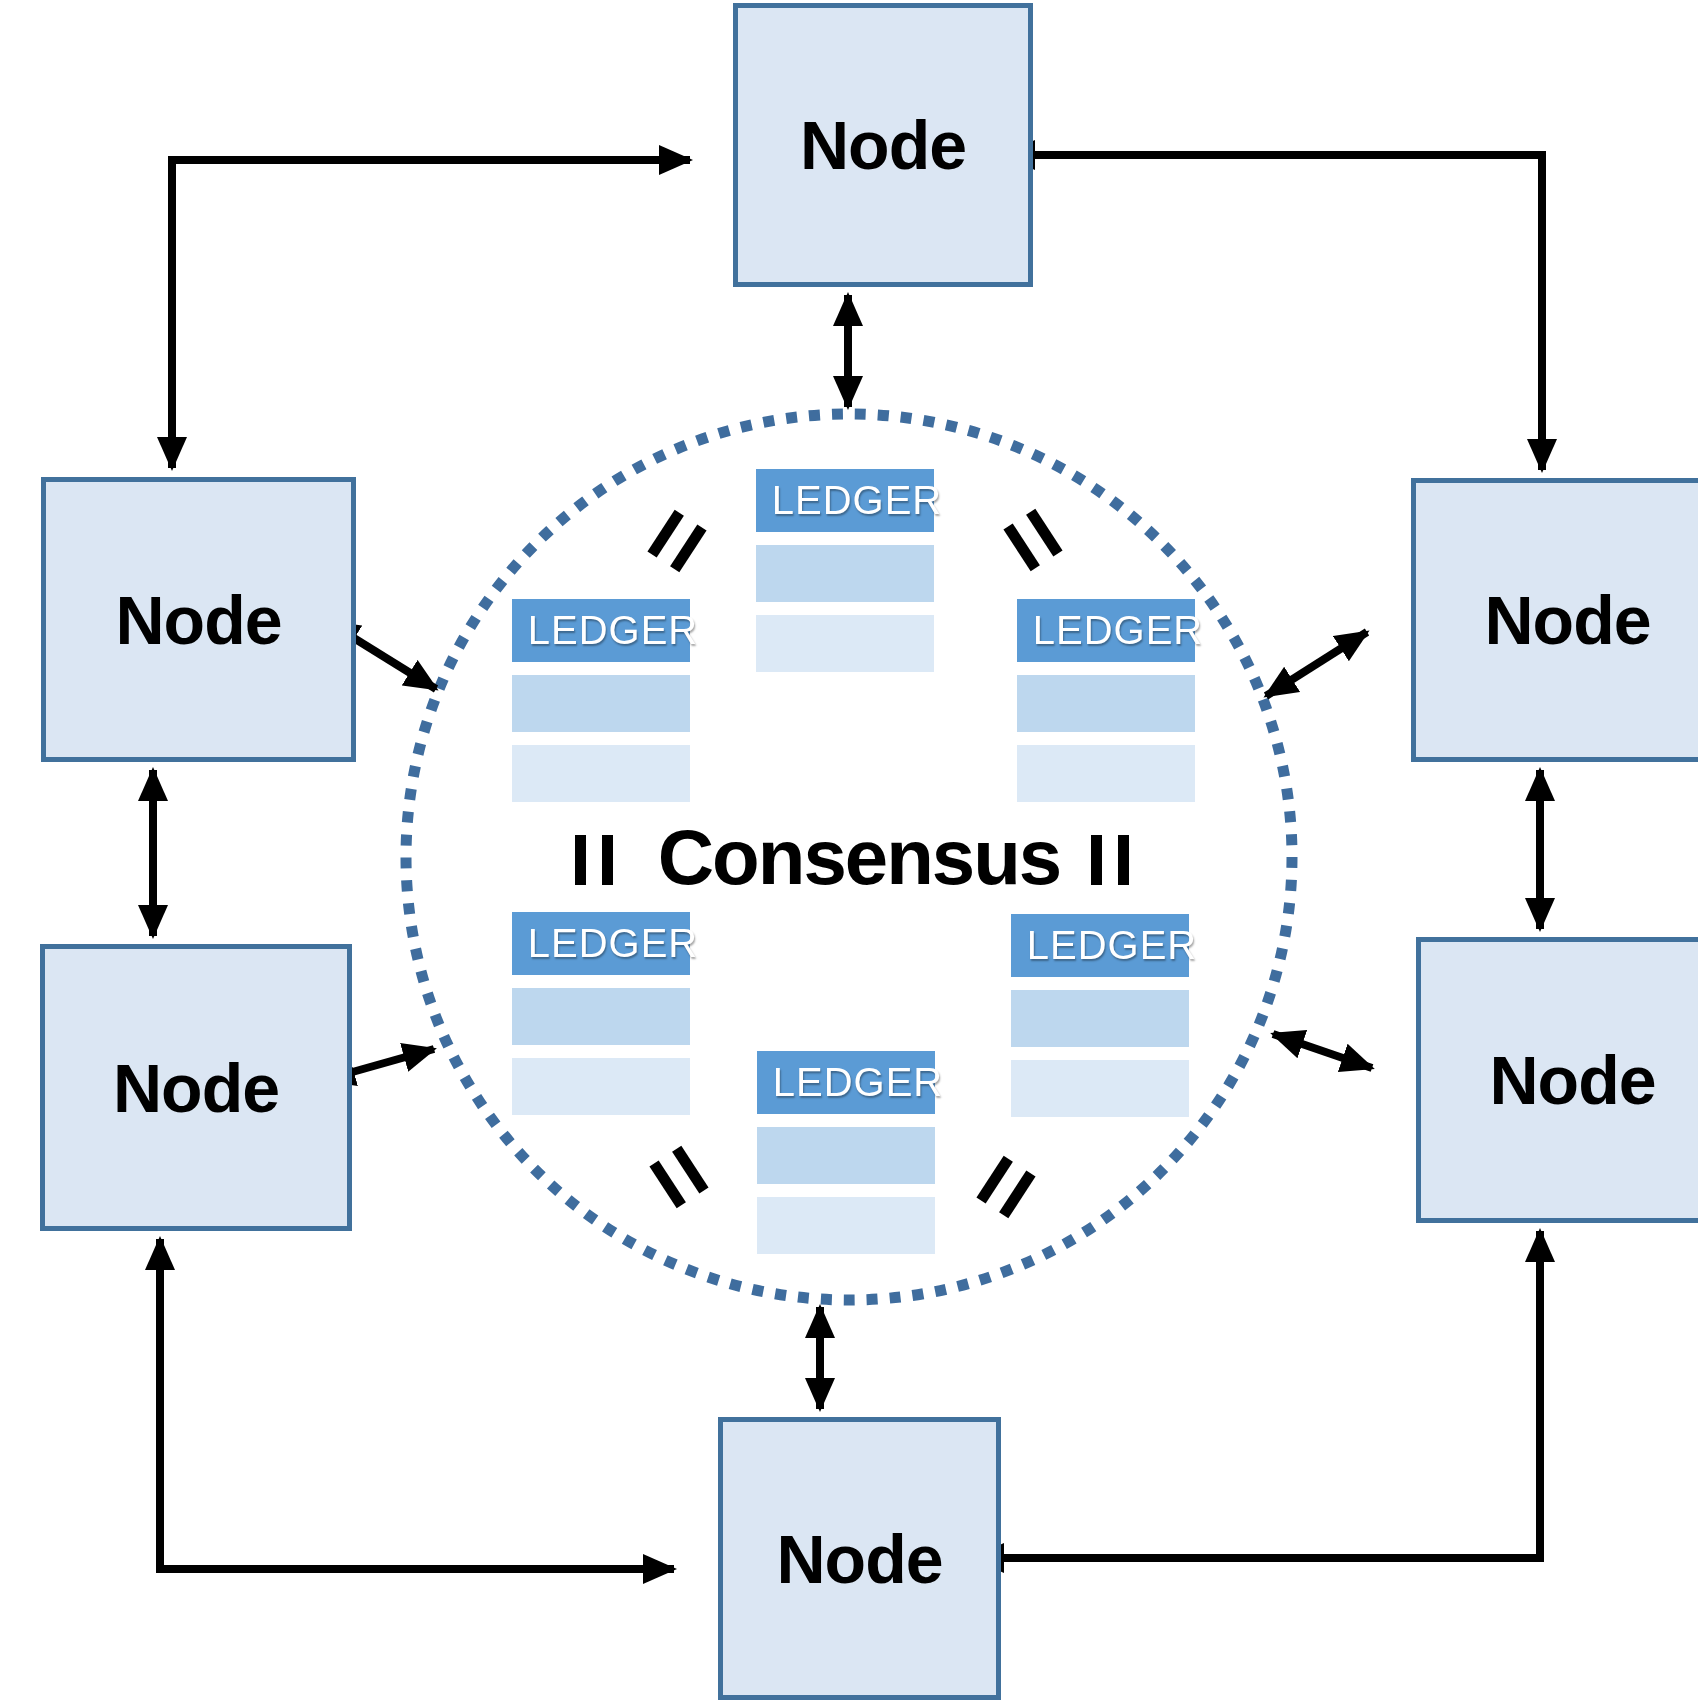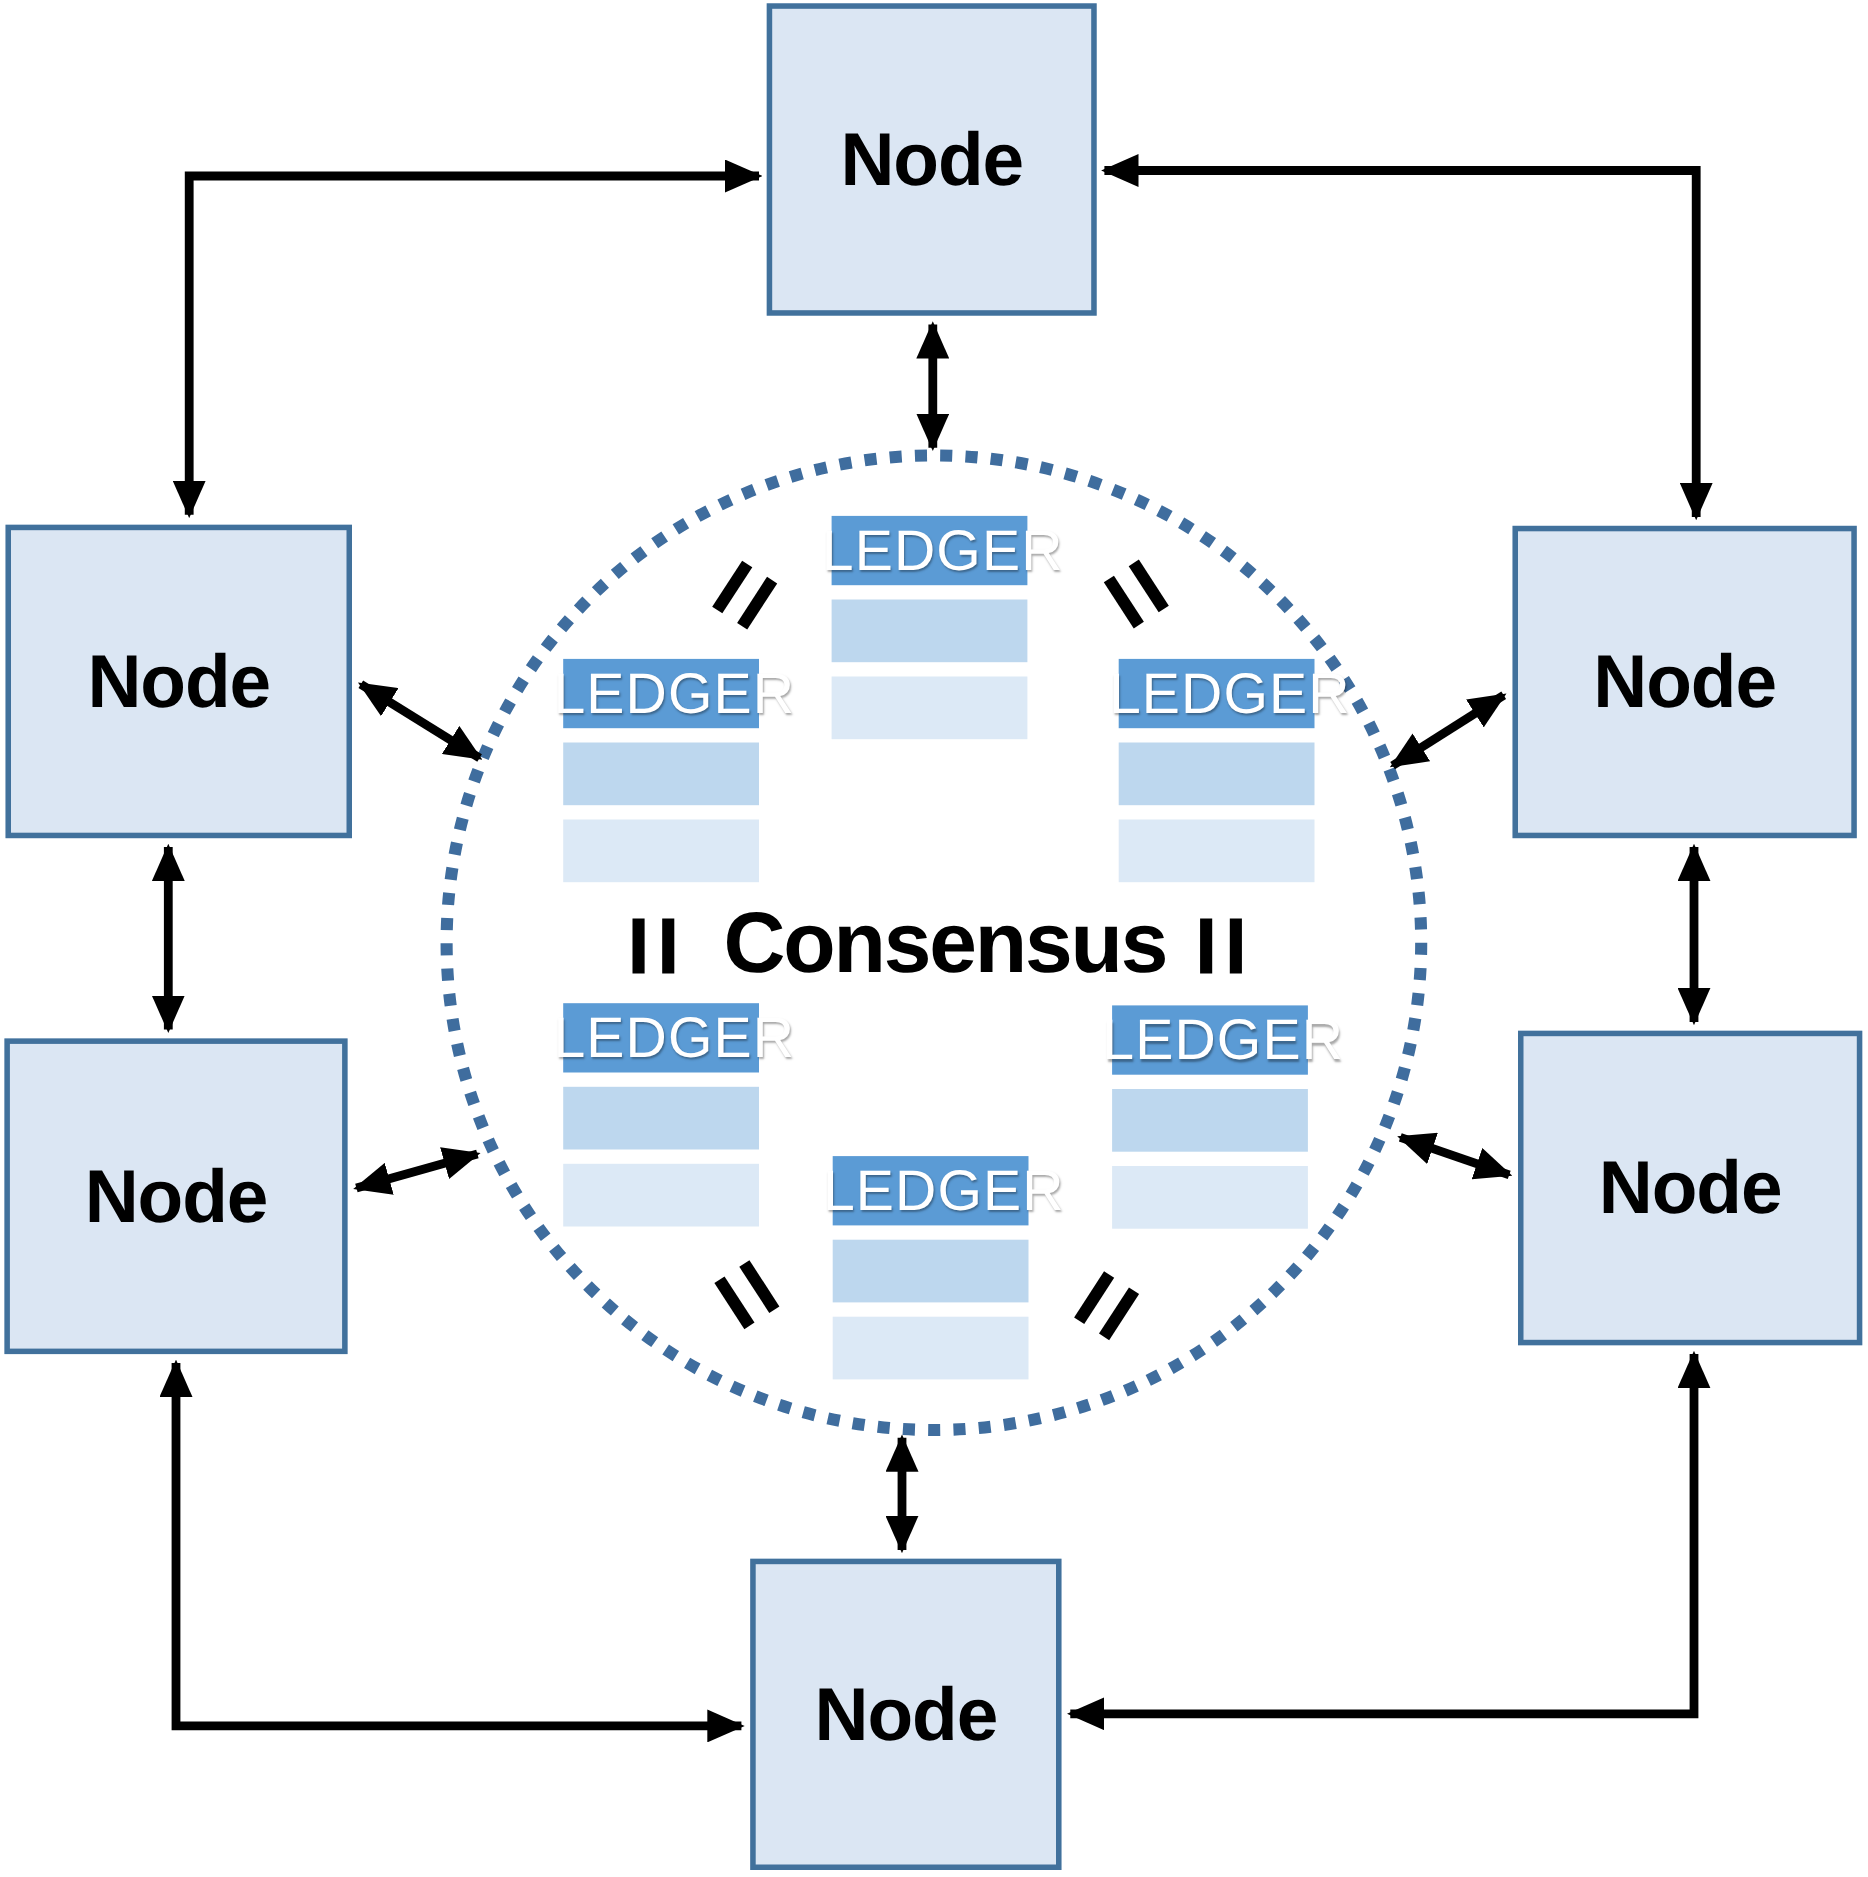--- a/index.html
+++ b/index.html
@@ -26,33 +26,34 @@
   .ah{fill:var(--arrow);stroke:none;}
   .dotted-circle{fill:none;stroke:var(--circle-dot);stroke-width:11;stroke-dasharray:11 12;}
 
   .node{
     position:absolute;
     background:var(--node-fill);
     border:5px solid var(--node-border);
     display:flex;align-items:center;justify-content:center;
     font-size:68px;font-weight:bold;color:var(--label-text);
     letter-spacing:-1px;
+    margin-left:36px;
   }
   .node-top        {left:697px;top:3px;    width:300px;height:284px;}
   .node-left-upper {left:5px;  top:477px;  width:315px;height:285px;}
   .node-left-lower {left:4px;  top:944px;  width:312px;height:287px;}
   .node-right-upper{left:1375px;top:478px; width:313px;height:284px;}
   .node-right-lower{left:1380px;top:937px; width:313px;height:286px;}
   .node-bottom     {left:682px;top:1417px; width:283px;height:283px;}
 
   .ledger{position:absolute;width:178px;}
   .ledger-header{
     height:63px;background:var(--ledger-header);
     display:flex;align-items:center;justify-content:center;
-    color:var(--ledger-text);font-size:52px;letter-spacing:1px;
+    color:var(--ledger-text);font-size:40px;letter-spacing:1px;
     text-shadow:1px 2px 2px rgba(0,0,0,0.35);
     padding-left:24px;
   }
   .ledger-row{height:57px;margin-top:13px;}
   .row-mid{background:var(--ledger-row-mid);}
   .row-light{background:var(--ledger-row-light);}
   .ledger-top      {left:756px;top:469px;}
   .ledger-mid-left {left:512px;top:599px;}
   .ledger-mid-right{left:1017px;top:599px;}
   .ledger-low-left {left:512px;top:912px;}

